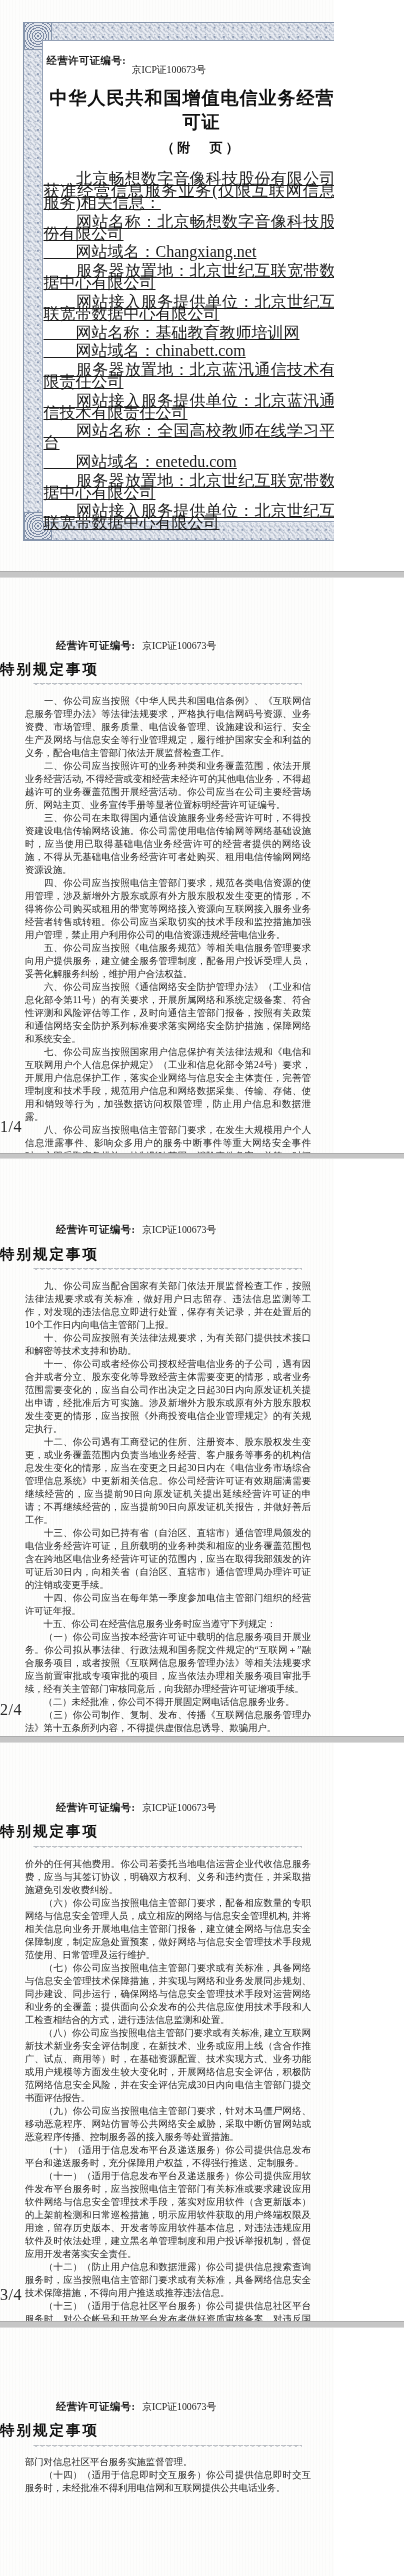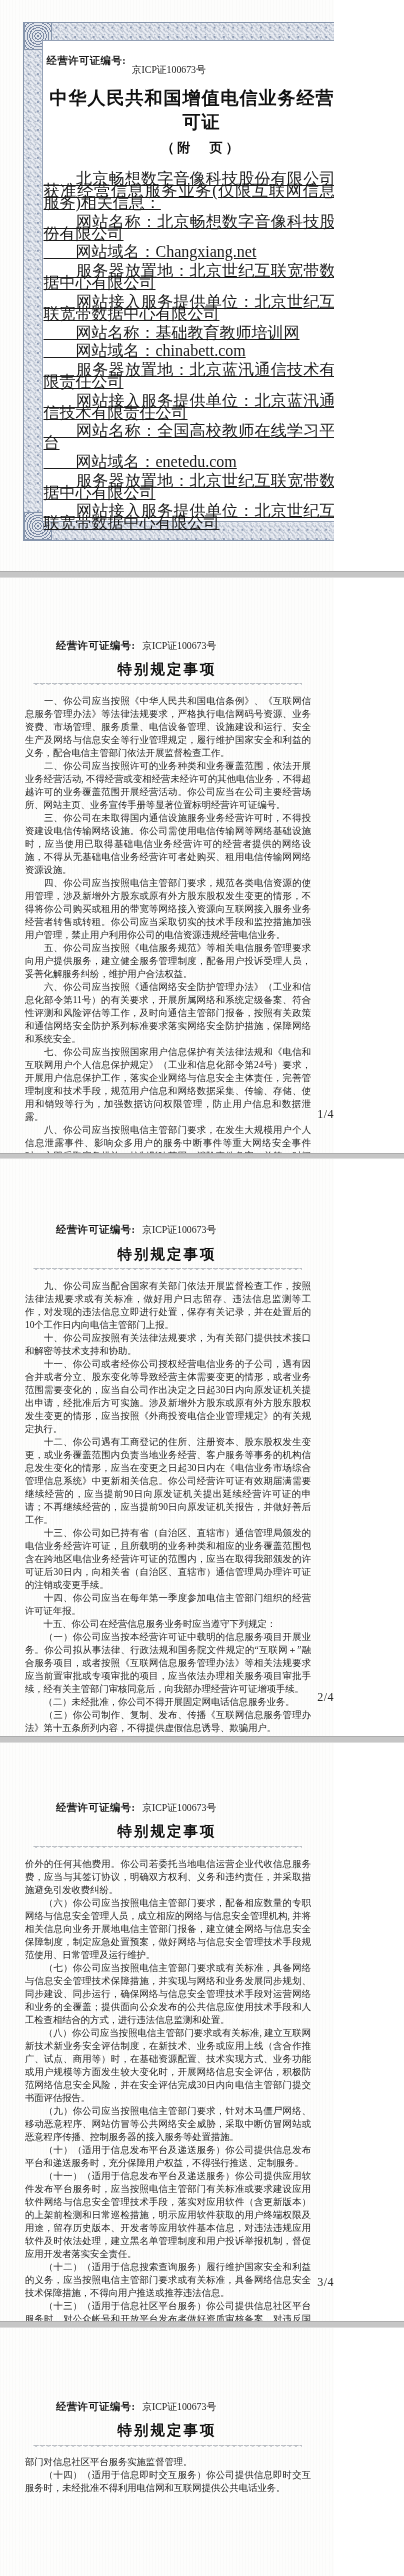--- a/index.html
+++ b/index.html
@@ -40,29 +40,29 @@
   .cert-sub{margin:4.6px 0 0 0; text-align:center; font-size:13px; font-weight:700; letter-spacing:3.1px; color:#111;}
   .cert-body{margin:16.5px 0 0 1px; width:292px; font-size:16px; line-height:12px; text-align:justify;text-decoration:underline;}
   .cert-body p{margin:0 0 6.7px 0;}
   
   .divider{height:6.7px; background:#c6c6c6; border-top:0.5px solid #adadad; border-bottom:0.5px solid #dedede; box-sizing:border-box;}
   
   .prov{box-sizing:border-box;}
   .prov .hdr{margin-left:56px; font-size:10.3px; white-space:nowrap;}
   .prov .hdr .lbl{font-weight:600; letter-spacing:0.5px;}
   .prov .hdr .val{font-size:9.8px; margin-left:4.1px; font-weight:500;}
-  .prov .ttl{margin:7.2px 0 0 0; text-align:center; font-size:14.4px; font-weight:700; letter-spacing:2.1px; color:#111;}
+  .prov .ttl{margin:7.2px 0 0 0; font-size:14.4px; font-weight:700; letter-spacing:2.1px; color:#111;}
   .zigzag{width:269px; height:4.6px; margin:4.6px auto 0 auto; opacity:.75;
     background:
       linear-gradient(135deg, #a3a9b1 25%, rgba(0,0,0,0) 25%) -3.1px 0,
       linear-gradient(225deg, #a3a9b1 25%, rgba(0,0,0,0) 25%) -3.1px 0;
     background-size:6.2px 4.6px; background-repeat:repeat-x;}
   .prov-body{margin:7.2px 23px 0 25px; font-size:9.3px; line-height:13px; text-align:justify; color:#222;}
   .prov-body p{margin:0;}
-  .pageno{position:absolute; left:0; right:0; bottom:31px; text-align:right; font-size:12px; color:#2a2a2a; letter-spacing:0.5px;}
+  .pageno{position:absolute; left:0; right:0; bottom:17px; text-align:left; font-size:16px; color:#2a2a2a; letter-spacing:0.5px;}
   .pt118{padding-top:61px;} .pt124{padding-top:64px;} .pt112{padding-top:58px;} .pt140{padding-top:72px;}
   .h1116{height:575px;} .h1120{height:577px;} .h1122{height:578px;} .h1059{height:546px;}
 </style>
 </head>
 <body>
 
 <div class="sheet p1">
   <div class="cert-frame">
     <div class="corner tl"></div>
     <div class="corner tr"></div>
@@ -156,21 +156,21 @@
   <div class="zigzag"></div>
   <div class="prov-body">
 
   <p>价外的任何其他费用。你公司若委托当地电信运营企业代收信息服务费，应当与其签订协议，明确双方权利、义务和违约责任，并采取措施避免引发收费纠纷。</p>
       <p>　　（六）你公司应当按照电信主管部门要求，配备相应数量的专职网络与信息安全管理人员，成立相应的网络与信息安全管理机构, 并将相关信息向业务开展地电信主管部门报备，建立健全网络与信息安全保障制度，制定应急处置预案，做好网络与信息安全管理技术手段规范使用、日常管理及运行维护。</p>
       <p>　　（七）你公司应当按照电信主管部门要求或有关标准，具备网络与信息安全管理技术保障措施，并实现与网络和业务发展同步规划、同步建设、同步运行，确保网络与信息安全管理技术手段对运营网络和业务的全覆盖；提供面向公众发布的公共信息应使用技术手段和人工检查相结合的方式，进行违法信息监测和处置。</p>
       <p>　　（八）你公司应当按照电信主管部门要求或有关标准, 建立互联网新技术新业务安全评估制度，在新技术、业务或应用上线（含合作推广、试点、商用等）时，在基础资源配置、技术实现方式、业务功能或用户规模等方面发生较大变化时，开展网络信息安全评估，积极防范网络信息安全风险，并在安全评估完成30日内向电信主管部门提交书面评估报告。</p>
       <p>　　（九）你公司应当按照电信主管部门要求，针对木马僵尸网络、移动恶意程序、网站仿冒等公共网络安全威胁，采取中断仿冒网站或恶意程序传播、控制服务器的接入服务等处置措施。</p>
       <p>　　（十）（适用于信息发布平台及递送服务）你公司提供信息发布平台和递送服务时，充分保障用户权益，不得强行推送、定制服务。</p>
       <p>　　（十一）（适用于信息发布平台及递送服务）你公司提供应用软件发布平台服务时，应当按照电信主管部门有关标准或要求建设应用软件网络与信息安全管理技术手段，落实对应用软件（含更新版本）的上架前检测和日常巡检措施，明示应用软件获取的用户终端权限及用途，留存历史版本、开发者等应用软件基本信息，对违法违规应用软件及时依法处理，建立黑名单管理制度和用户投诉举报机制，督促应用开发者落实安全责任。</p>
-      <p>　　（十二）（适用于信息搜索查询服务）履行维护国家安全和利益的义务，应当按照电信主管部门要求或有关标准，具备网络信息安全技术保障措施，不得向用户推送或推荐违法信息。</p>
+      <p>　　（十二）（防止用户信息和数据泄露）你公司提供信息搜索查询服务时，应当按照电信主管部门要求或有关标准，具备网络信息安全技术保障措施，不得向用户推送或推荐违法信息。</p>
       <p>　　（十三）（适用于信息社区平台服务）你公司提供信息社区平台服务时，对公众帐号和开放平台发布者做好资质审核备案，对违反国家相关法律法规或协议约定的，视情节采取警示、限制发布、暂停更新直至关闭账号等措施。你公司应依照有关法律规定，配合电信主管</p>
     </div>
   <div class="pageno">3/4</div>
 </div>
 
 <div class="divider"></div>
 
 <div class="sheet prov pt140 h1059">
   <div class="hdr">
     <span class="lbl">经营许可证编号:</span>

